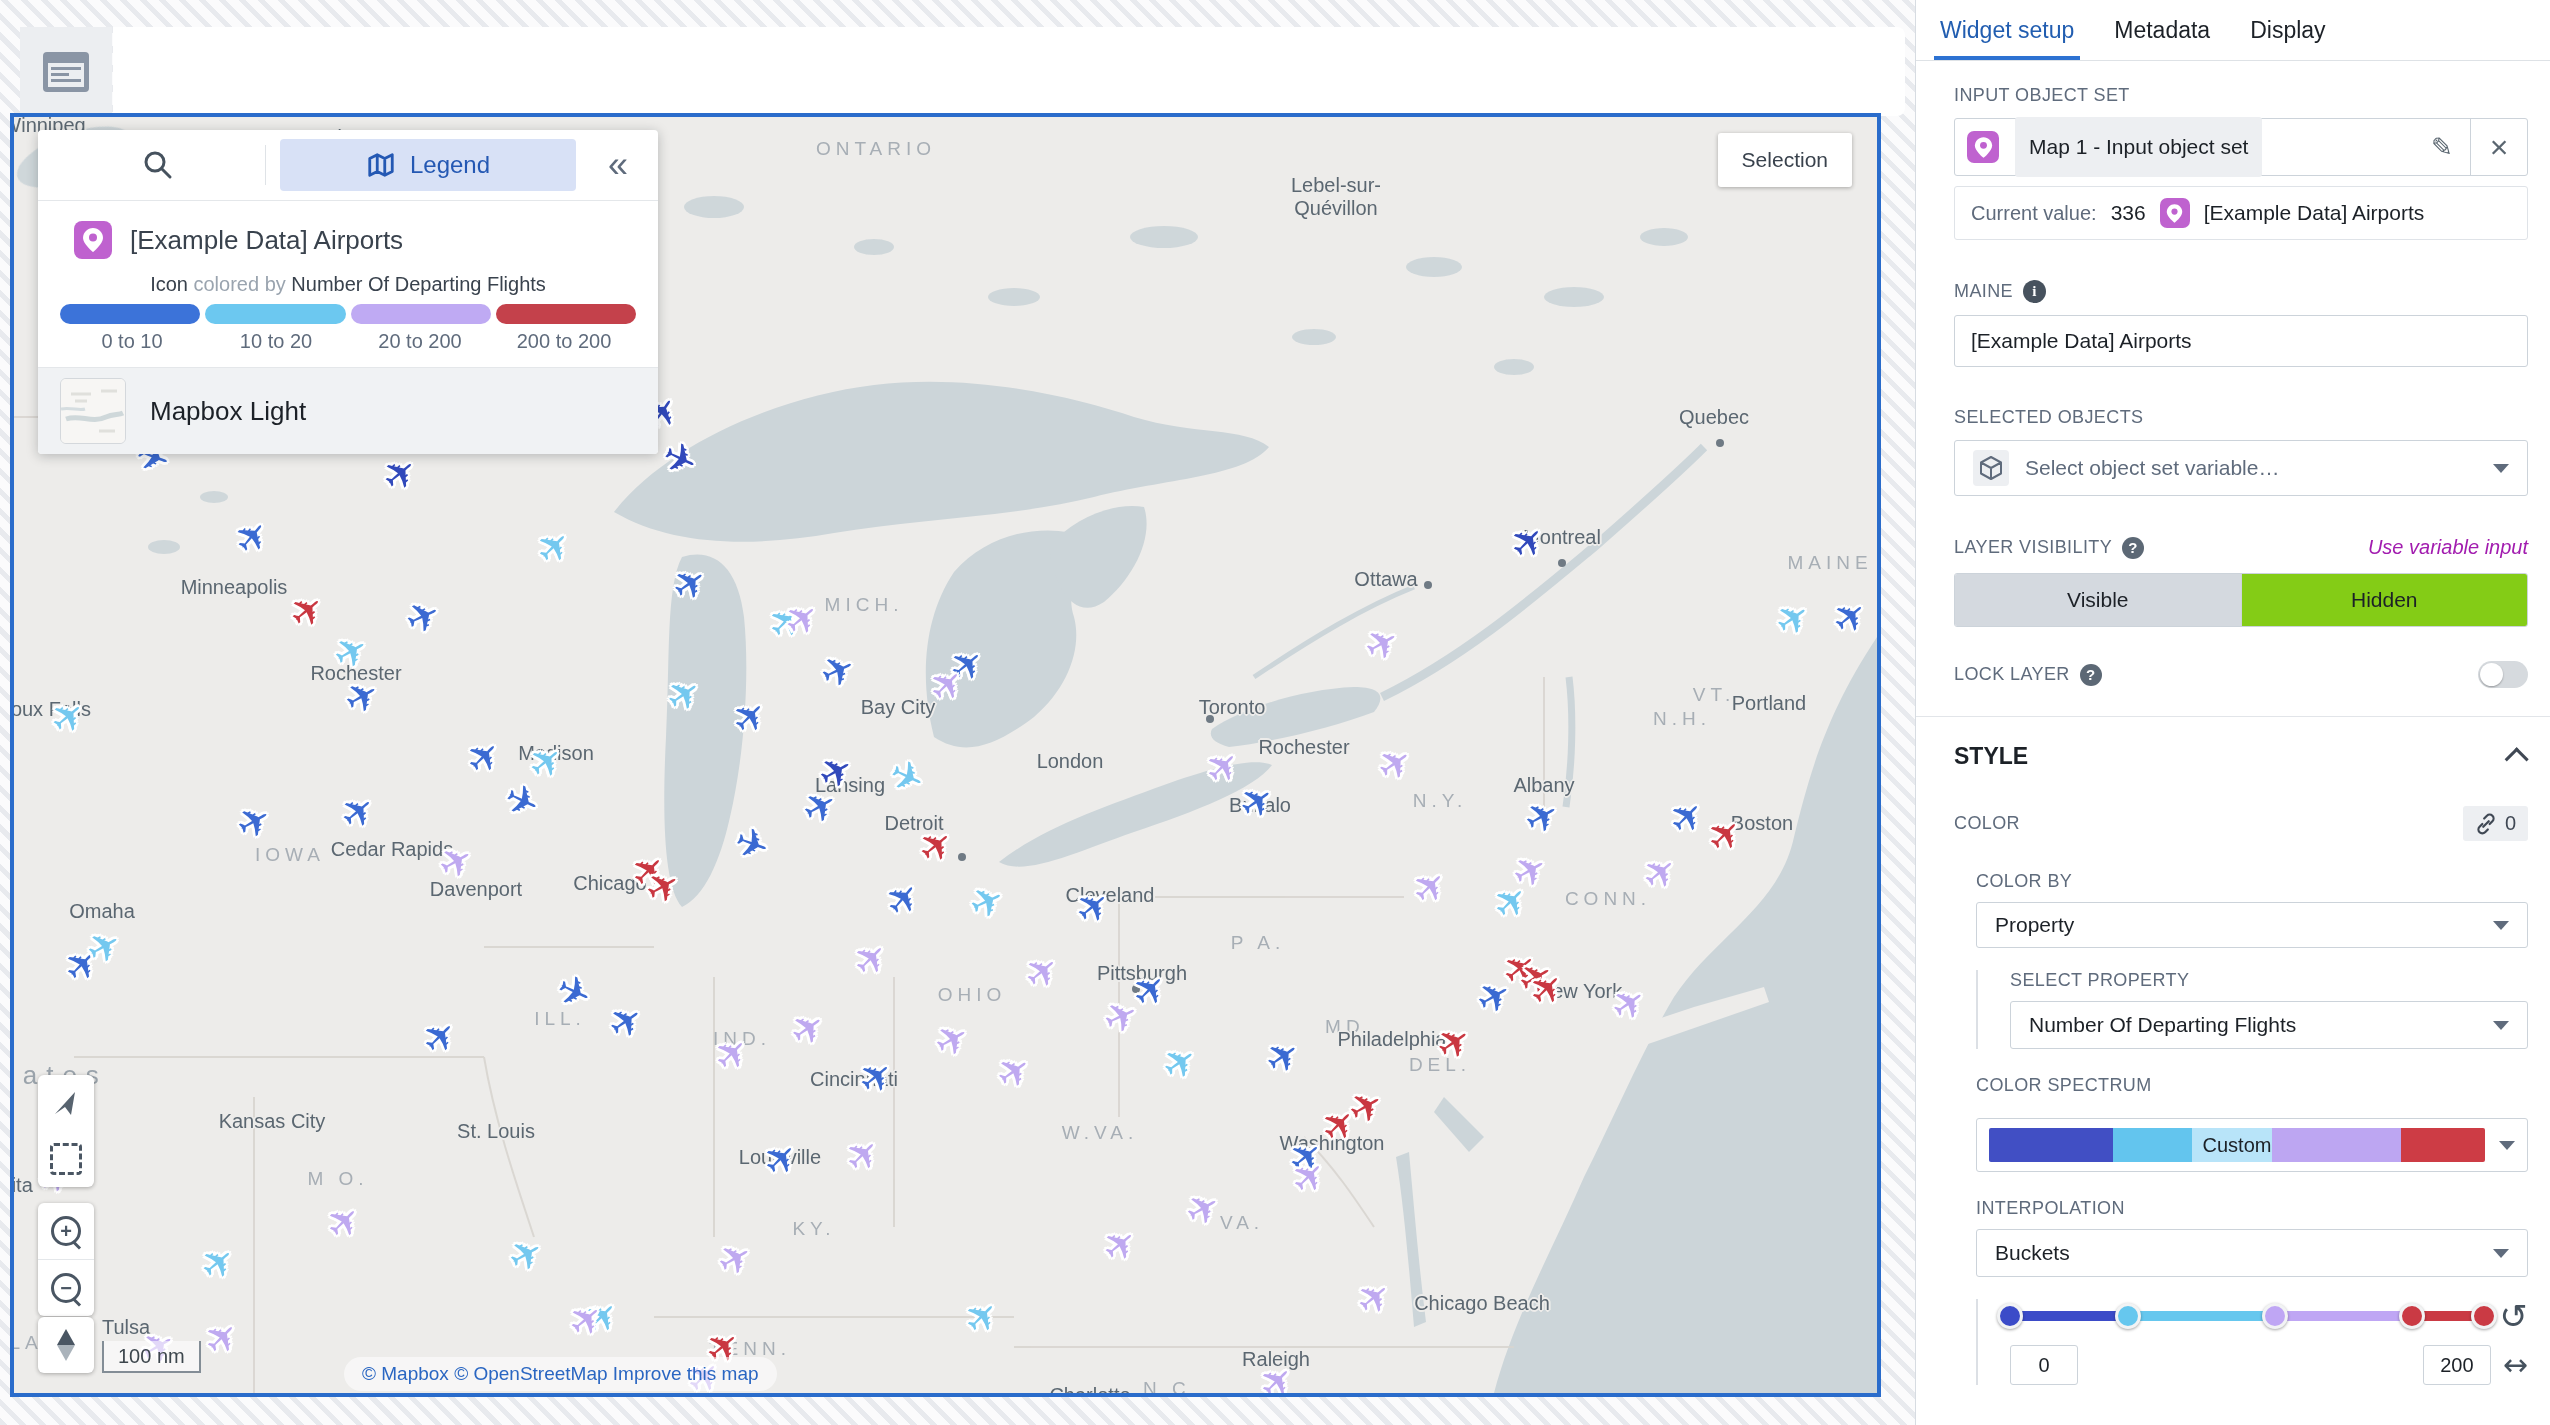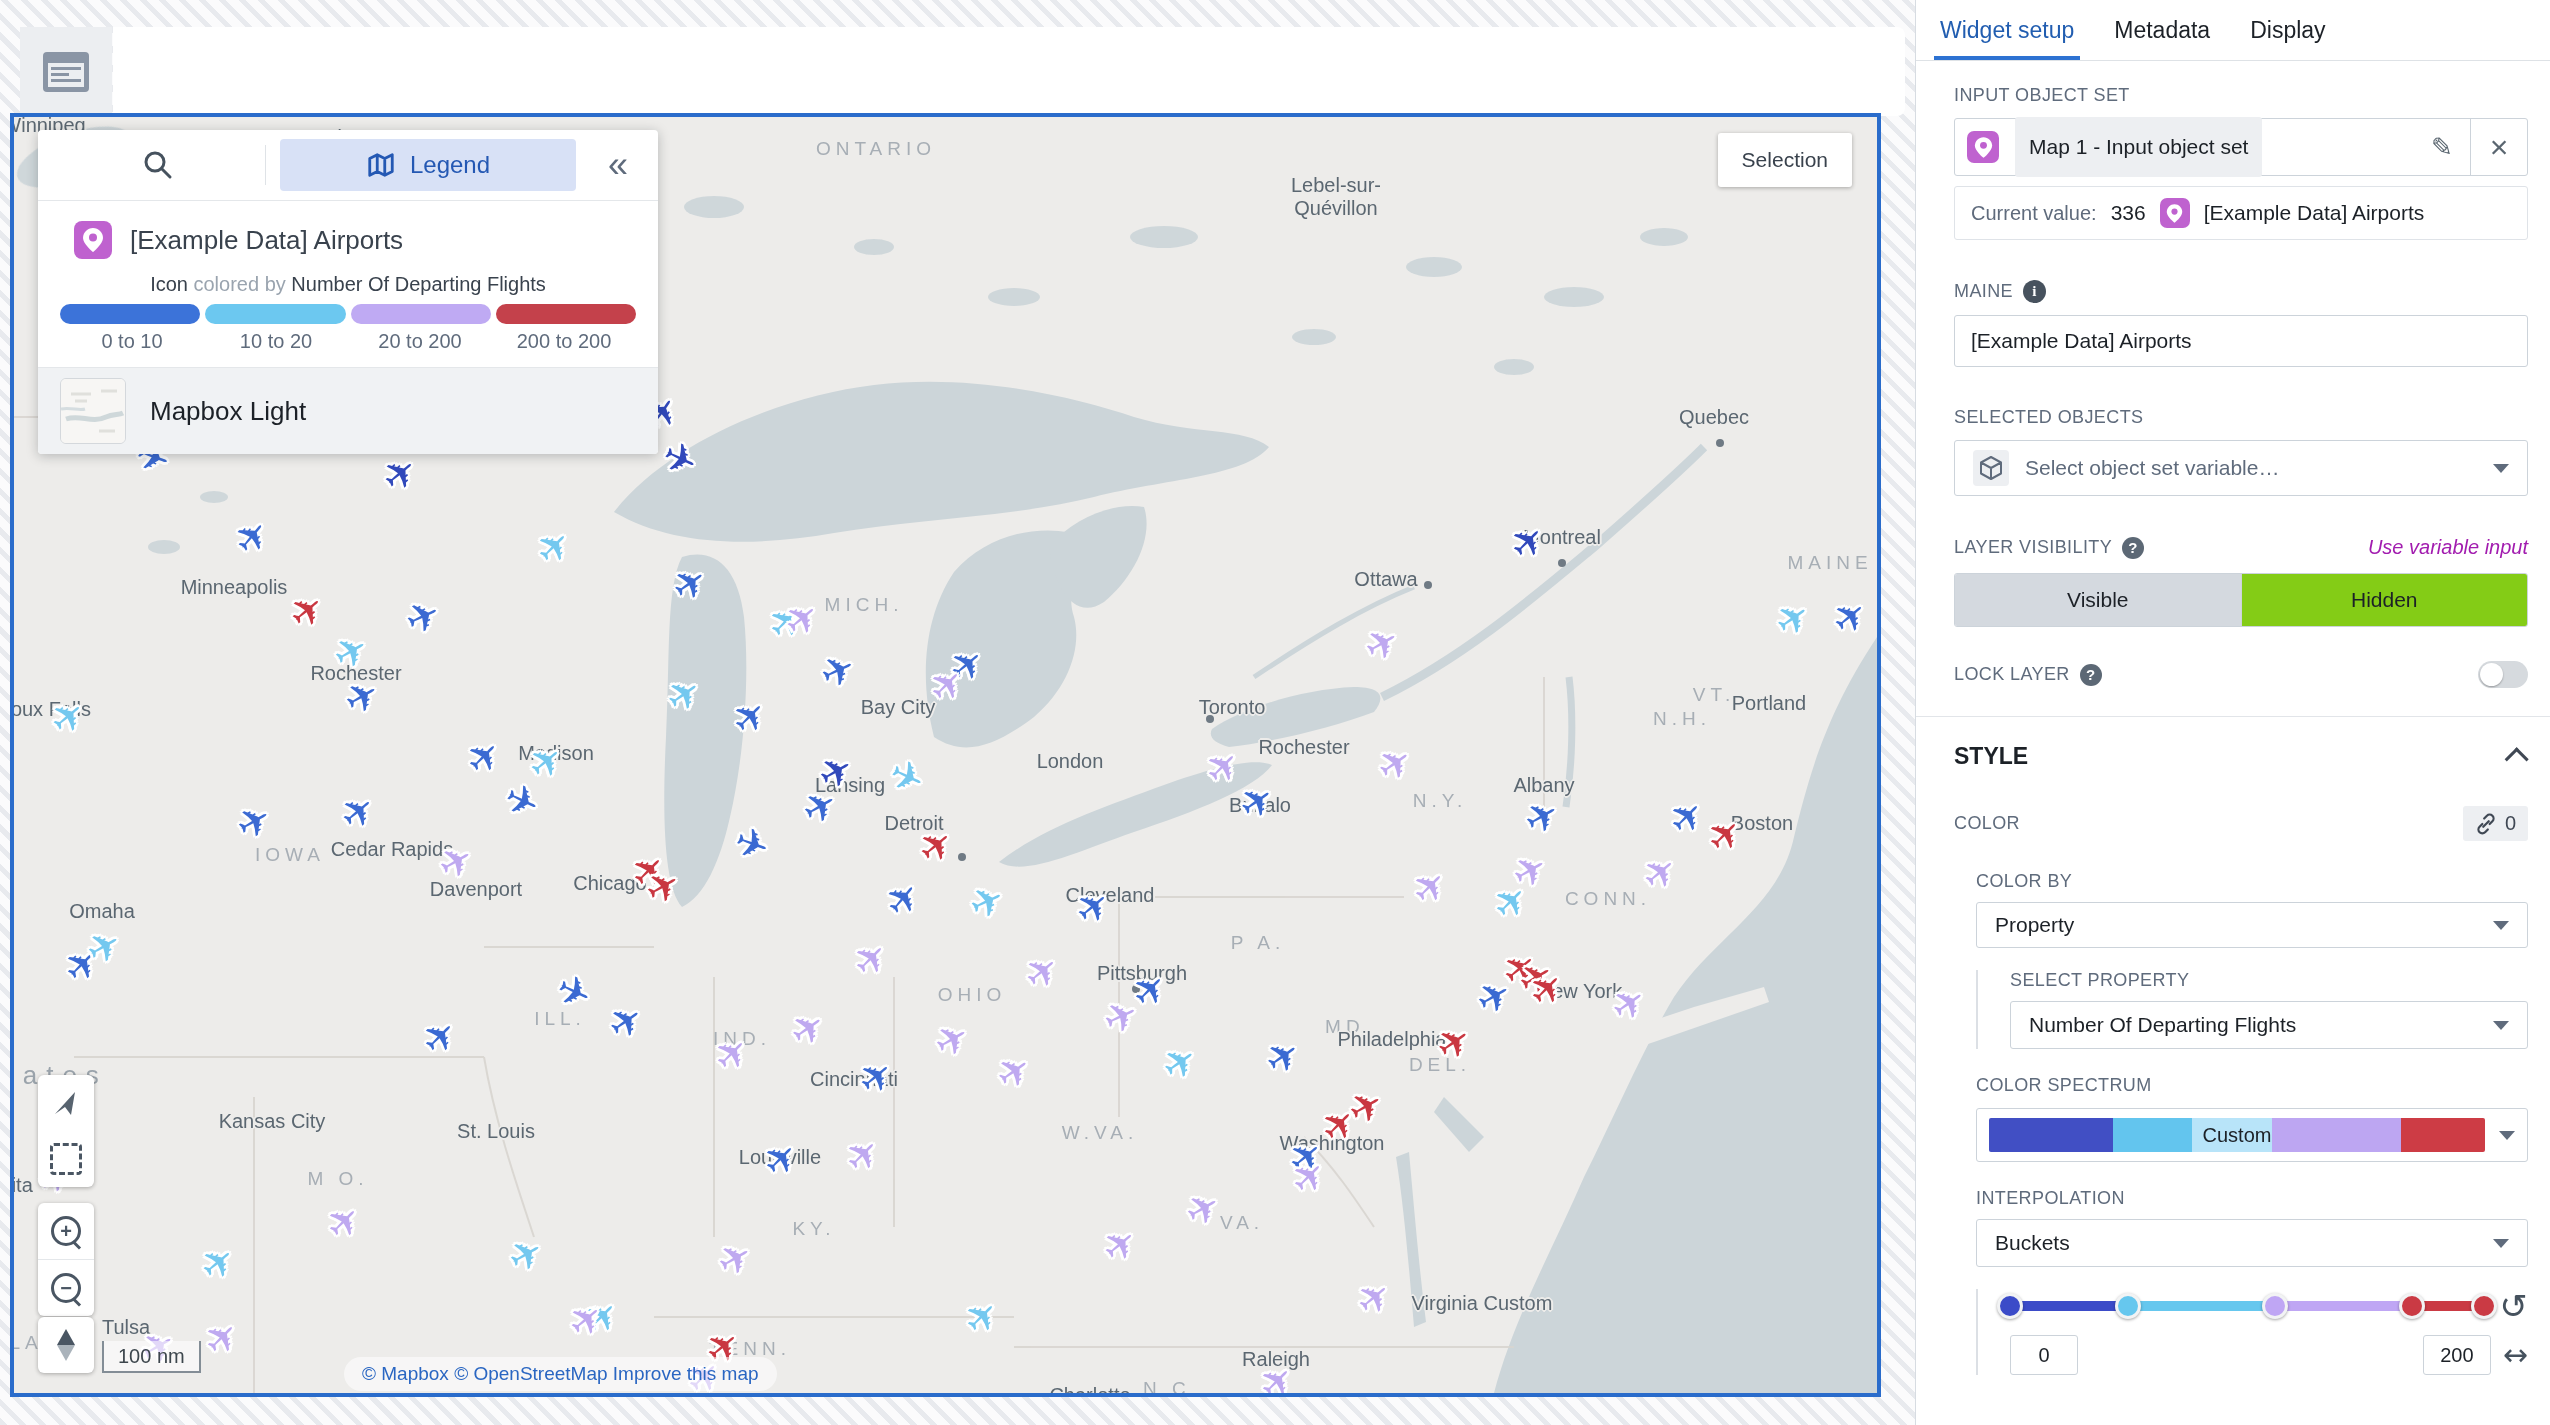--- a/index.html
+++ b/index.html
@@ -109,21 +109,21 @@
   .seg-ctl>div+div{border-left:1px solid #ccd3da;}
   .toggle{width:50px;height:27px;border-radius:14px;background:#d6dade;position:relative;cursor:pointer;flex:none;}
   .toggle .knob{position:absolute;left:2px;top:2px;width:23px;height:23px;border-radius:50%;background:#fff;box-shadow:0 1px 2px rgba(0,0,0,.3);}
   .hdiv{height:1px;background:#e2e5e9;margin:28px -22px 0 -38px;}
   .style-hd{display:flex;align-items:center;justify-content:space-between;margin-top:26px;cursor:pointer;}
   .style-hd .t{font-size:23px;color:#1c2127;font-weight:bold;}
   .chev-up{width:14px;height:14px;border-left:3px solid #404854;border-top:3px solid #404854;transform:rotate(45deg) translateY(4px);}
   .link-badge{display:flex;align-items:center;gap:8px;background:#edeff2;border-radius:3px;padding:6px 12px;font-size:20px;color:#404854;cursor:pointer;}
   .style-sub{margin-left:22px;}
   .indent{border-left:2px solid #dcE0e5;padding-left:32px;margin-top:22px;}
-  .spectrum{margin-top:12px;height:52px;border:1px solid #ccd3da;border-radius:3px;display:flex;align-items:center;padding:0 12px;cursor:pointer;}
+  .spectrum{margin-top:22px;height:52px;border:1px solid #ccd3da;border-radius:3px;display:flex;align-items:center;padding:0 12px;cursor:pointer;}
   .spec-bar{flex:1;height:34px;border-radius:2px;overflow:hidden;display:flex;position:relative;margin-right:14px;}
   .spec-bar .cl{position:absolute;left:50%;top:50%;transform:translate(-50%,-50%);font-size:20px;color:#1c2127;}
   .slider-row{display:flex;align-items:center;gap:16px;}
   .slider{position:relative;flex:1;height:28px;}
   .slider .trackseg{position:absolute;top:9px;height:10px;}
   .stop{position:absolute;top:1px;width:26px;height:26px;border-radius:50%;border:3px solid #f2f3f4;box-sizing:border-box;box-shadow:0 1px 3px rgba(0,0,0,.35);cursor:pointer;}
   .reset-ic{font-family:"DejaVu Sans",sans-serif;font-size:34px;color:#46525e;cursor:pointer;line-height:1;}
   .range-inputs{display:flex;align-items:center;justify-content:space-between;margin-top:12px;}
   .num-input{width:62px;height:36px;border:1px solid #ccd3da;border-radius:3px;font-size:20px;color:#1c2127;text-align:center;font-family:"Liberation Sans",sans-serif;outline:none;}
   .swap-ic{font-family:"DejaVu Sans",sans-serif;font-size:30px;color:#46525e;cursor:pointer;margin-left:12px;line-height:1;}
@@ -257,21 +257,21 @@
           <div class="city" style="left: 766px; top: 1040px;">Louisville</div>
           <div class="city" style="left: 836px; top: 668px;">Lansing</div>
           <div class="city" style="left: 884px; top: 590px;">Bay City</div>
           <div class="city" style="left: 900px; top: 706px;">Detroit</div>
           <div class="city" style="left: 1056px; top: 644px;">London</div>
           <div class="city" style="left: 1096px; top: 778px;">Cleveland</div>
           <div class="city" style="left: 1566px; top: 874px;">New York</div>
           <div class="city" style="left: 1378px; top: 922px;">Philadelphia</div>
           <div class="city" style="left: 1318px; top: 1026px;">Washington</div>
           <div class="city" style="left: 1128px; top: 856px;">Pittsburgh</div>
-          <div class="city" style="left: 1468px; top: 1186px;">Virginia Custom</div>
+          <div class="city" style="left: 1468px; top: 1186px;">Chicago Beach</div>
           <div class="city" style="left: 1262px; top: 1242px;">Raleigh</div>
           <div class="city" style="left: 1076px; top: 1278px;">Charlotte</div>
           <div class="mapdot" style="left: 1548px; top: 446px;"></div>
           <div class="mapdot" style="left: 1414px; top: 468px;"></div>
           <div class="mapdot" style="left: 1196px; top: 602px;"></div>
           <div class="mapdot" style="left: 1706px; top: 326px;"></div>
           <div class="mapdot" style="left: 1122px; top: 872px;"></div>
           <div class="mapdot" style="left: 948px; top: 740px;"></div>
         </div>
       <div id="planes-layer">

